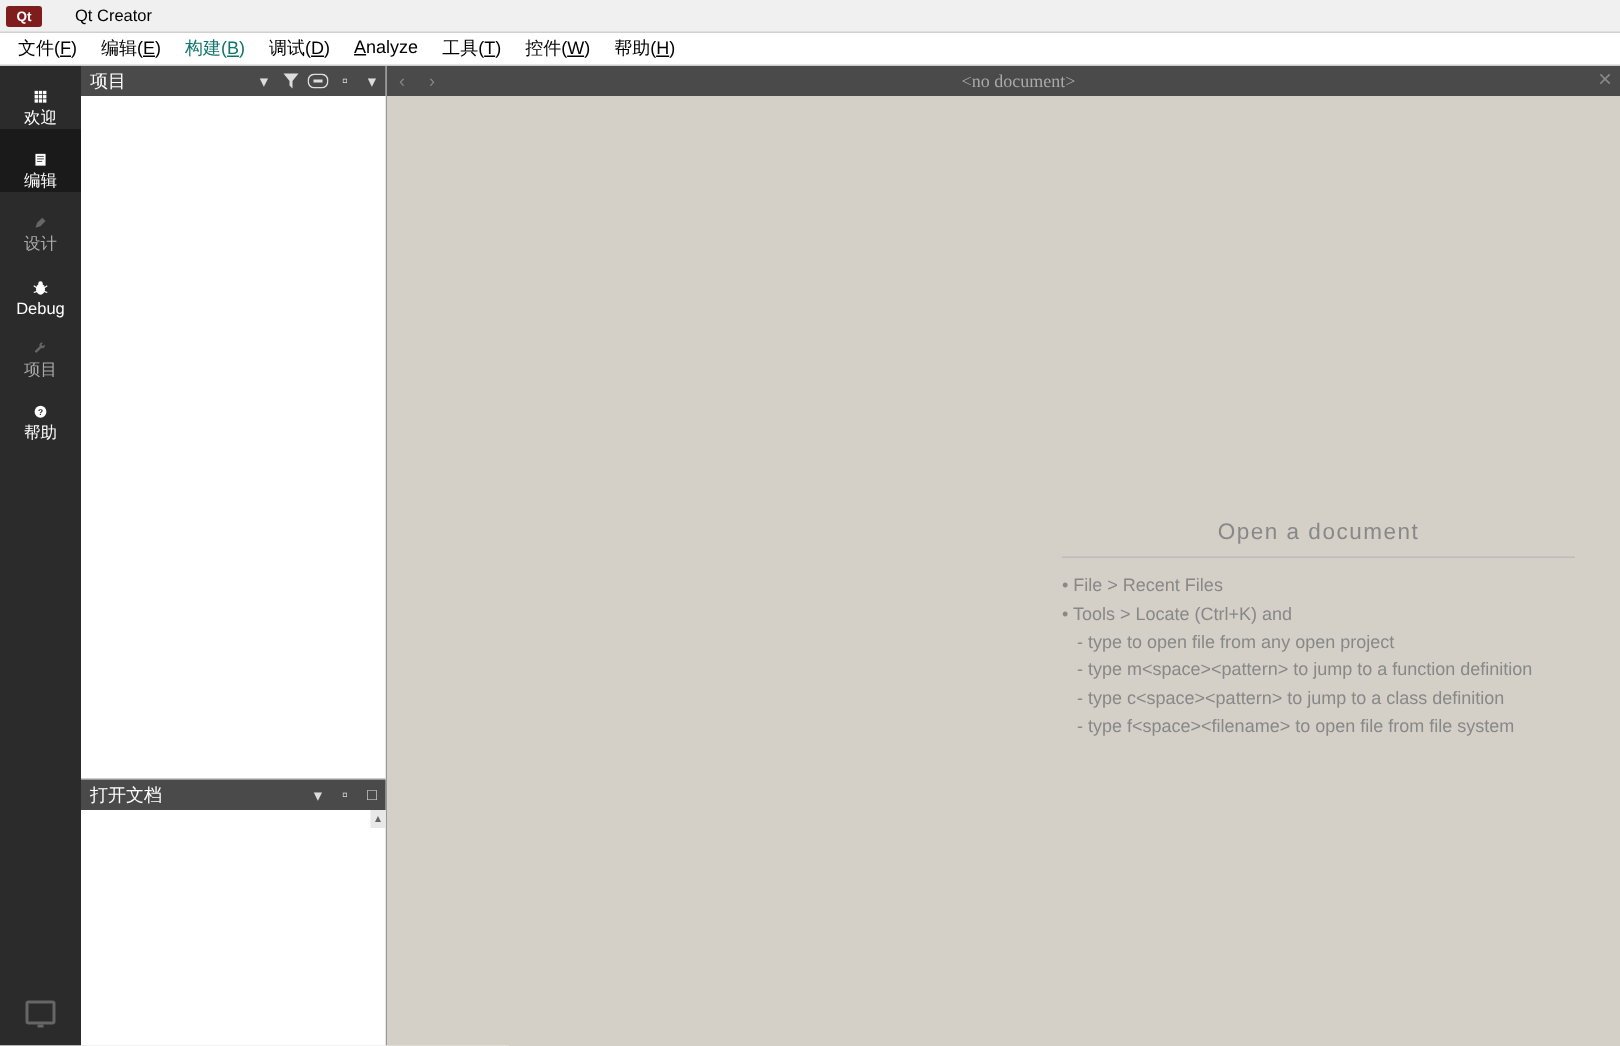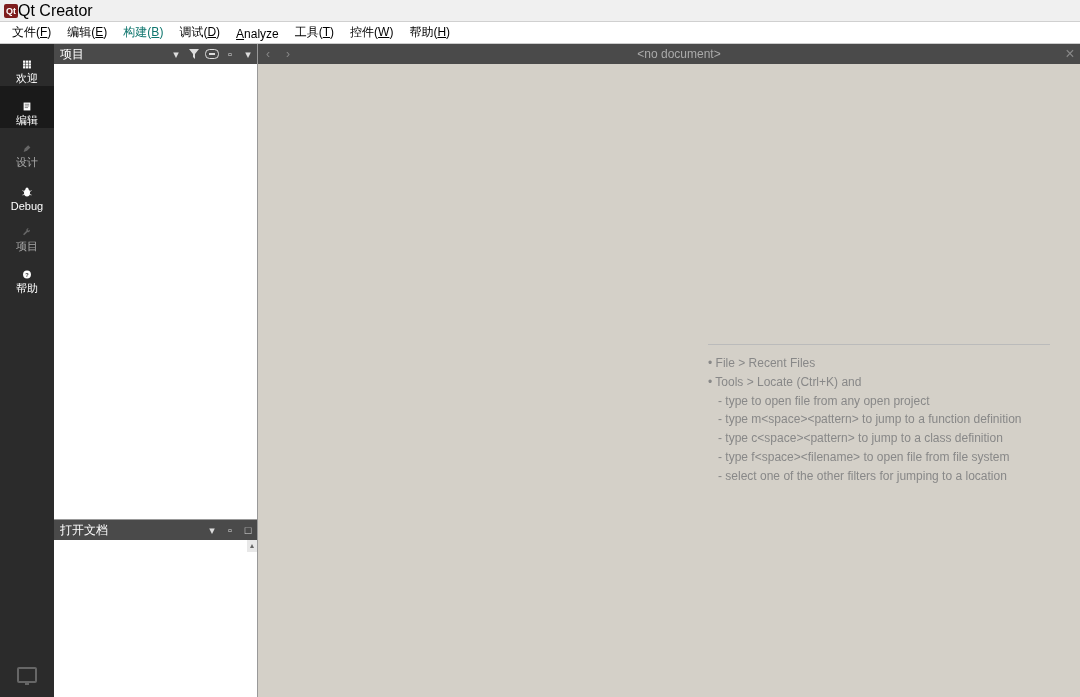--- a/index.html
+++ b/index.html
@@ -1,22 +1,22 @@
 <!DOCTYPE html>
 <html><head>
 <meta charset="utf-8">
 <style>
 * { margin: 0; padding: 0; box-sizing: border-box; font-family: "Microsoft YaHei", sans-serif; }
 html, body { width: 1080px; height: 697px; overflow: hidden; }
 
 .titlebar { height: 22px; background: #f0f0f0; display: flex; align-items: center; padding-left: 4px; border-bottom: 1px solid #d0d0d0; }
-.titlebar-icon { width: 14px; height: 14px; background: #7f1d1d; border-radius: 2px; margin-right: 0; display: flex; align-items: center; justify-content: center; color: #fff; font-size: 9px; font-weight: bold; }
-.titlebar-text { font-size: 16px; color: #000; }
+.titlebar-icon { width: 24px; height: 14px; background: #7f1d1d; border-radius: 2px; margin-right: 22px; display: flex; align-items: center; justify-content: center; color: #fff; font-size: 9px; font-weight: bold; }
+.titlebar-text { font-size: 11px; color: #000; }
 
-.menubar { height: 22px; background: #fff; display: flex; align-items: flex-end; padding-left: 4px; border-bottom: 1px solid #ccc; }
+.menubar { height: 22px; background: #fff; display: flex; align-items: flex-start; padding-left: 4px; border-bottom: 1px solid #ccc; }
 .menu-item { font-size: 12px; padding: 2px 8px; cursor: pointer; }
 .menu-item.disabled { color: #0f766e; }
 .menu-item .ul { text-decoration: underline; }
 
 .main { display: flex; height: calc(100% - 44px); }
 
 .modebar { width: 54px; background: #2b2b2b; display: flex; flex-direction: column; }
 .mode-item { height: 42px; display: flex; flex-direction: column; align-items: center; justify-content: center; color: #aaa; font-size: 11px; cursor: pointer; padding-top:16px;}
 .mode-item.active { background: #1a1a1a; color: #fff; justify-content: flex-end; }
 .mode-item.bright { color: #fff; }
@@ -33,21 +33,21 @@
 .panel-header .hbtn { width: 18px; height: 18px; display: flex; align-items:center; justify-content:center; cursor:pointer; color:#ddd; font-size:11px;}
 
 .project-panel { flex: 1; background: #fff; border-bottom: 1px solid #999;}
 .open-docs-panel { height: 157px; display:flex; flex-direction:column;}
 .open-docs-body { flex:1; background:#fff; position:relative;}
 .scroll-up { position:absolute; top:0; right:0; width:10px; height:12px; background:#e8e8e8; color:#666; font-size:8px; text-align:center; line-height:12px;}
 
 .editor-area { flex: 1; display: flex; flex-direction: column; background: #d4d0c8; }
 .editor-toolbar { height: 20px; background: #4a4a4a; display: flex; align-items: center; }
 .nav-btn { width: 20px; height: 20px; display:flex; align-items:center; justify-content:center; color:#888; cursor:pointer; font-size:12px;}
-.doc-label { flex:1; text-align:center; color:#aaa; font-family: Liberation Sans, sans-serif; font-size:12px;}
+.doc-label { flex:1; text-align:center; color:#aaa; font-family: Liberation Serif, serif; font-size:12px;}
 .close-btn { width:20px; color:#888; text-align:center; cursor:pointer;}
 
 .editor-body { flex:1; position:relative; background:#d4d0c8;}
 .placeholder-block { position:absolute; right:30px; top:280px; width:342px; color:#888; font-family: "Courier New", monospace; font-size:12px; line-height:1.4;}
 .placeholder-title { text-align:center; font-size:15px; color:#888; margin-bottom:6px; letter-spacing:1px;}
 .placeholder-block hr { border:none; border-top:1px solid #bbb; margin-bottom:10px;}
 .placeholder-block ul { list-style:none; }
 .placeholder-block li { padding-left:10px; text-indent:-10px; margin-bottom:2px;}
 .placeholder-block li:before { content:"• "; }
 .placeholder-block .sub { padding-left:20px; text-indent:-10px;}
@@ -173,27 +173,27 @@
 
   <div class="editor-area">
     <div class="editor-toolbar">
       <div class="nav-btn">‹</div>
       <div class="nav-btn">›</div>
       <div class="doc-label">&lt;no document&gt;</div>
       <div class="close-btn">×</div>
     </div>
     <div class="editor-body">
       <div class="placeholder-block">
+        <div class="placeholder-title">Open a document</div>
         <hr>
         <ul>
           <li>File &gt; Recent Files</li>
           <li>Tools &gt; Locate (Ctrl+K) and</li>
           <li class="sub">type to open file from any open project</li>
           <li class="sub">type m&lt;space&gt;&lt;pattern&gt; to jump to a function definition</li>
           <li class="sub">type c&lt;space&gt;&lt;pattern&gt; to jump to a class definition</li>
           <li class="sub">type f&lt;space&gt;&lt;filename&gt; to open file from file system</li>
-          <li class="sub">select one of the other filters for jumping to a location</li>
         </ul>
       </div>
     </div>
   </div>
 
 </div>
 
 </body></html>

